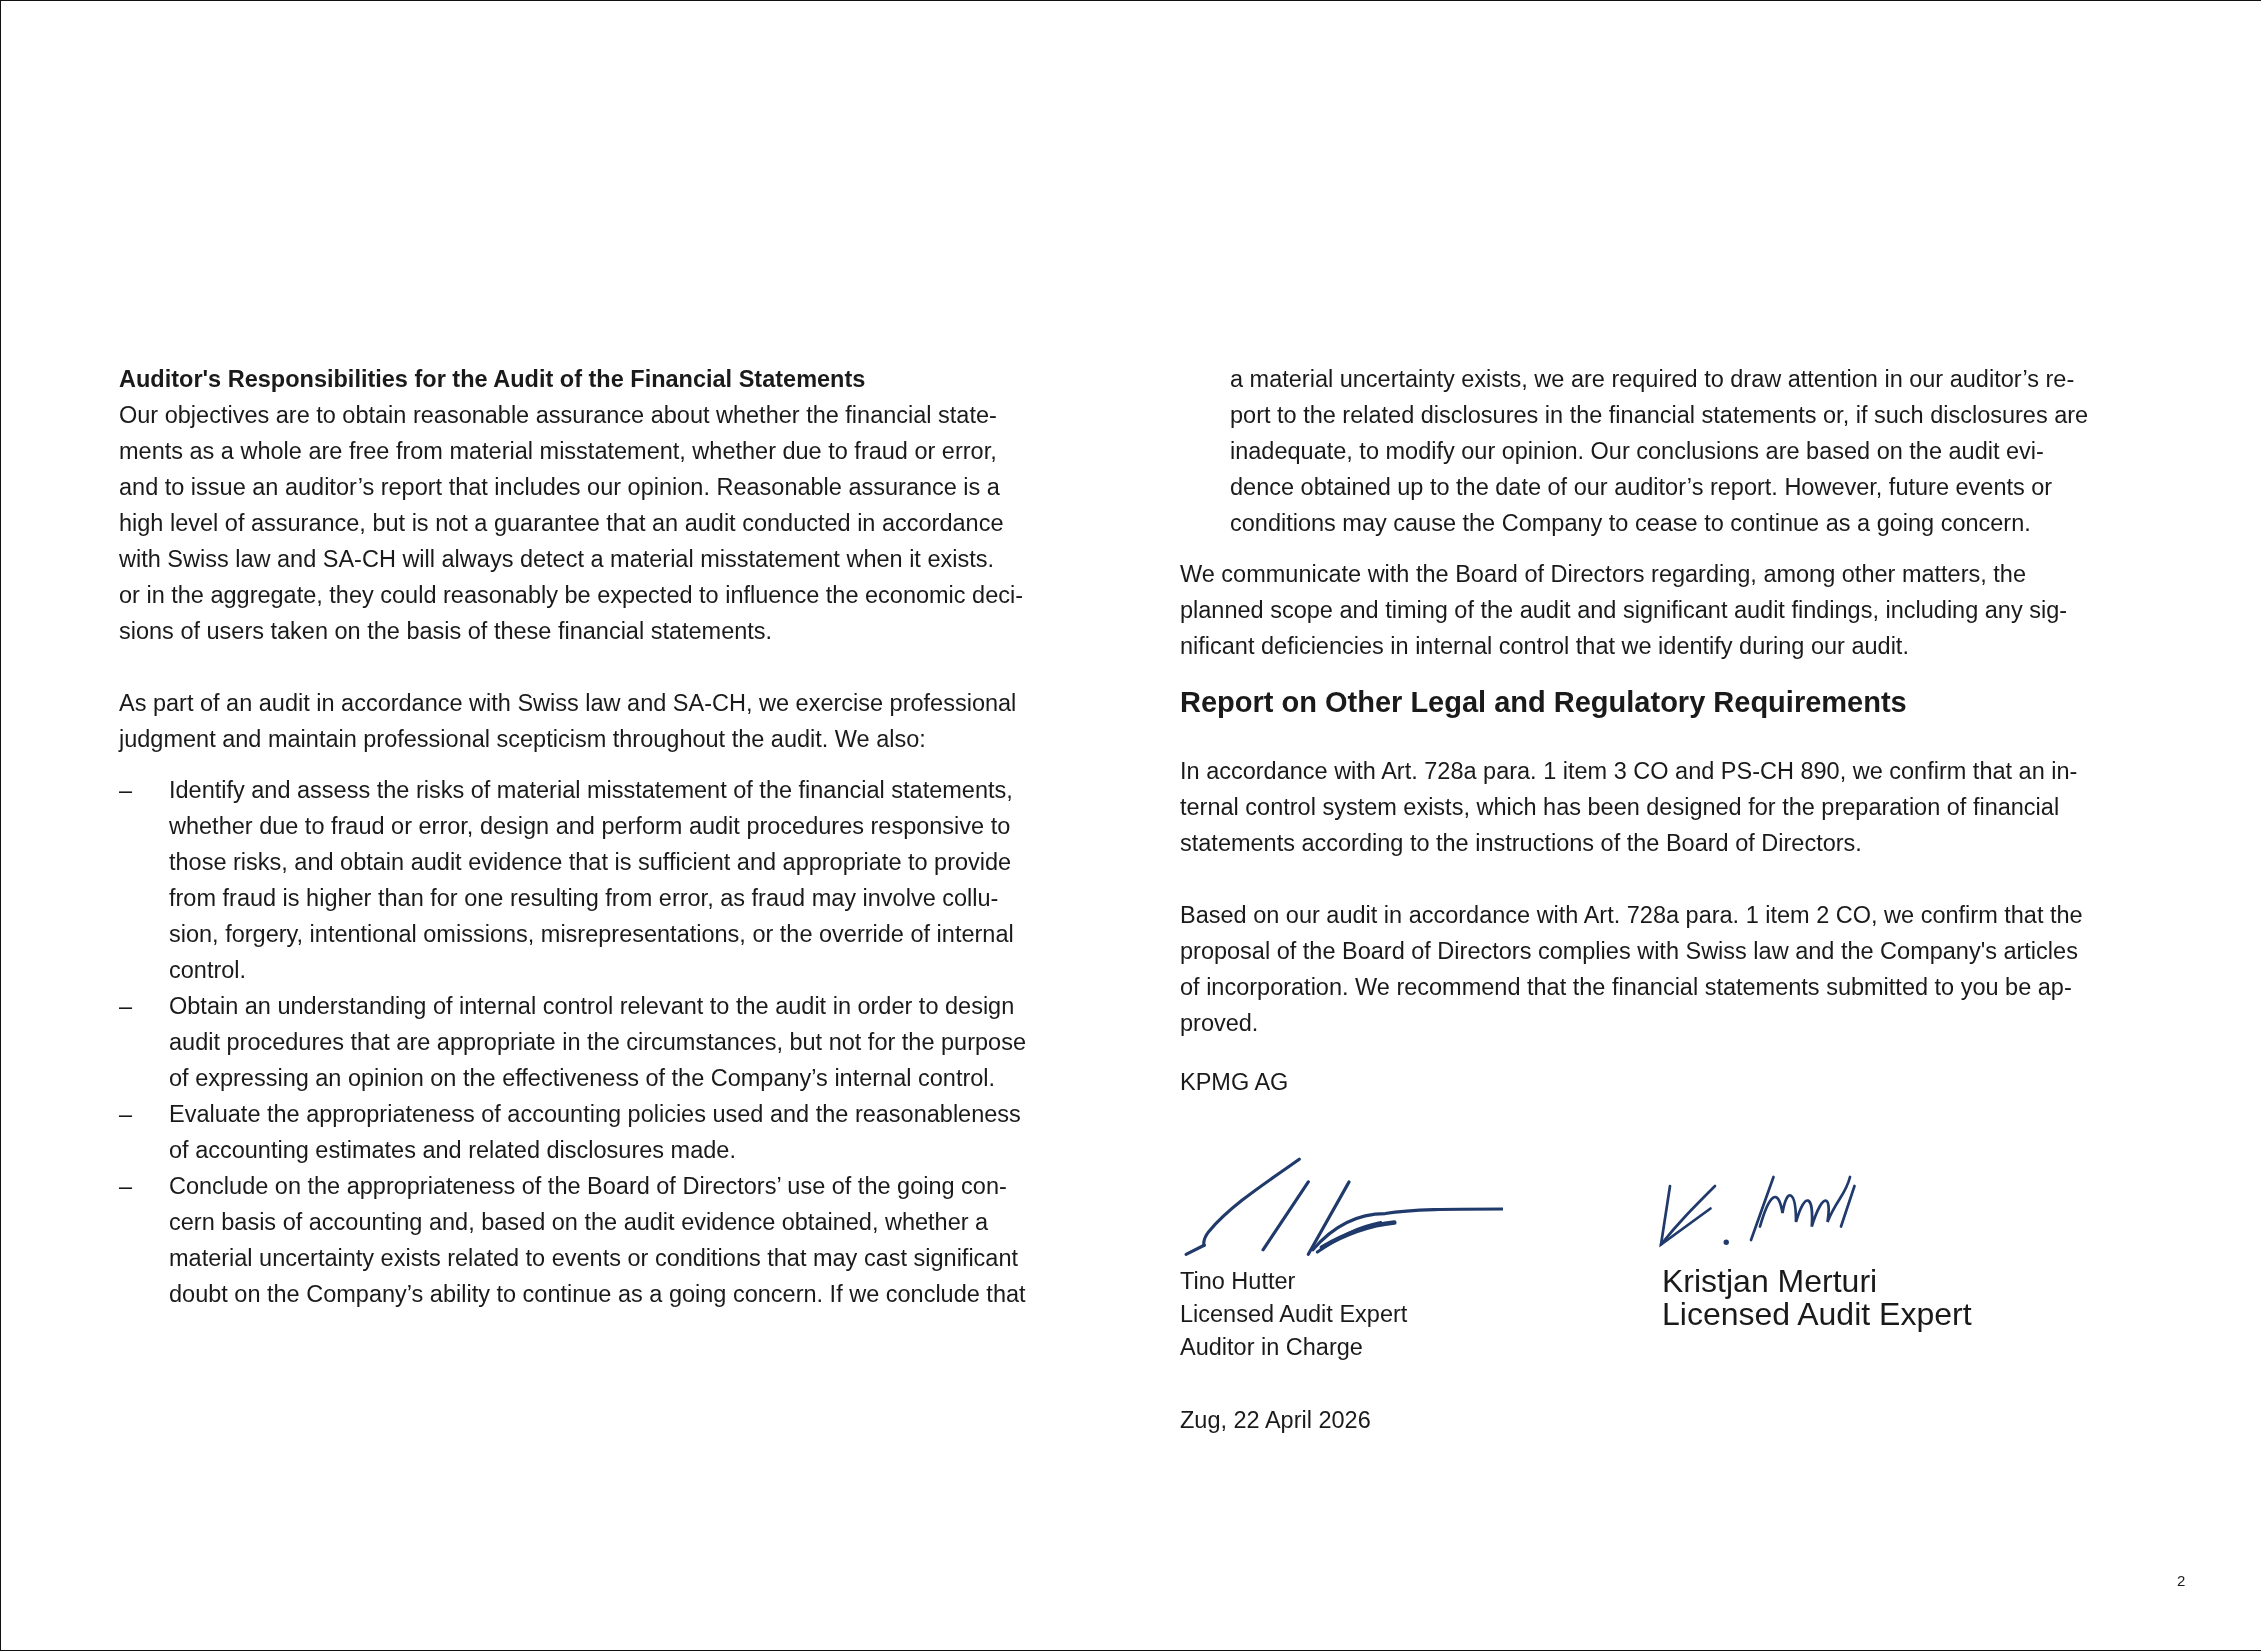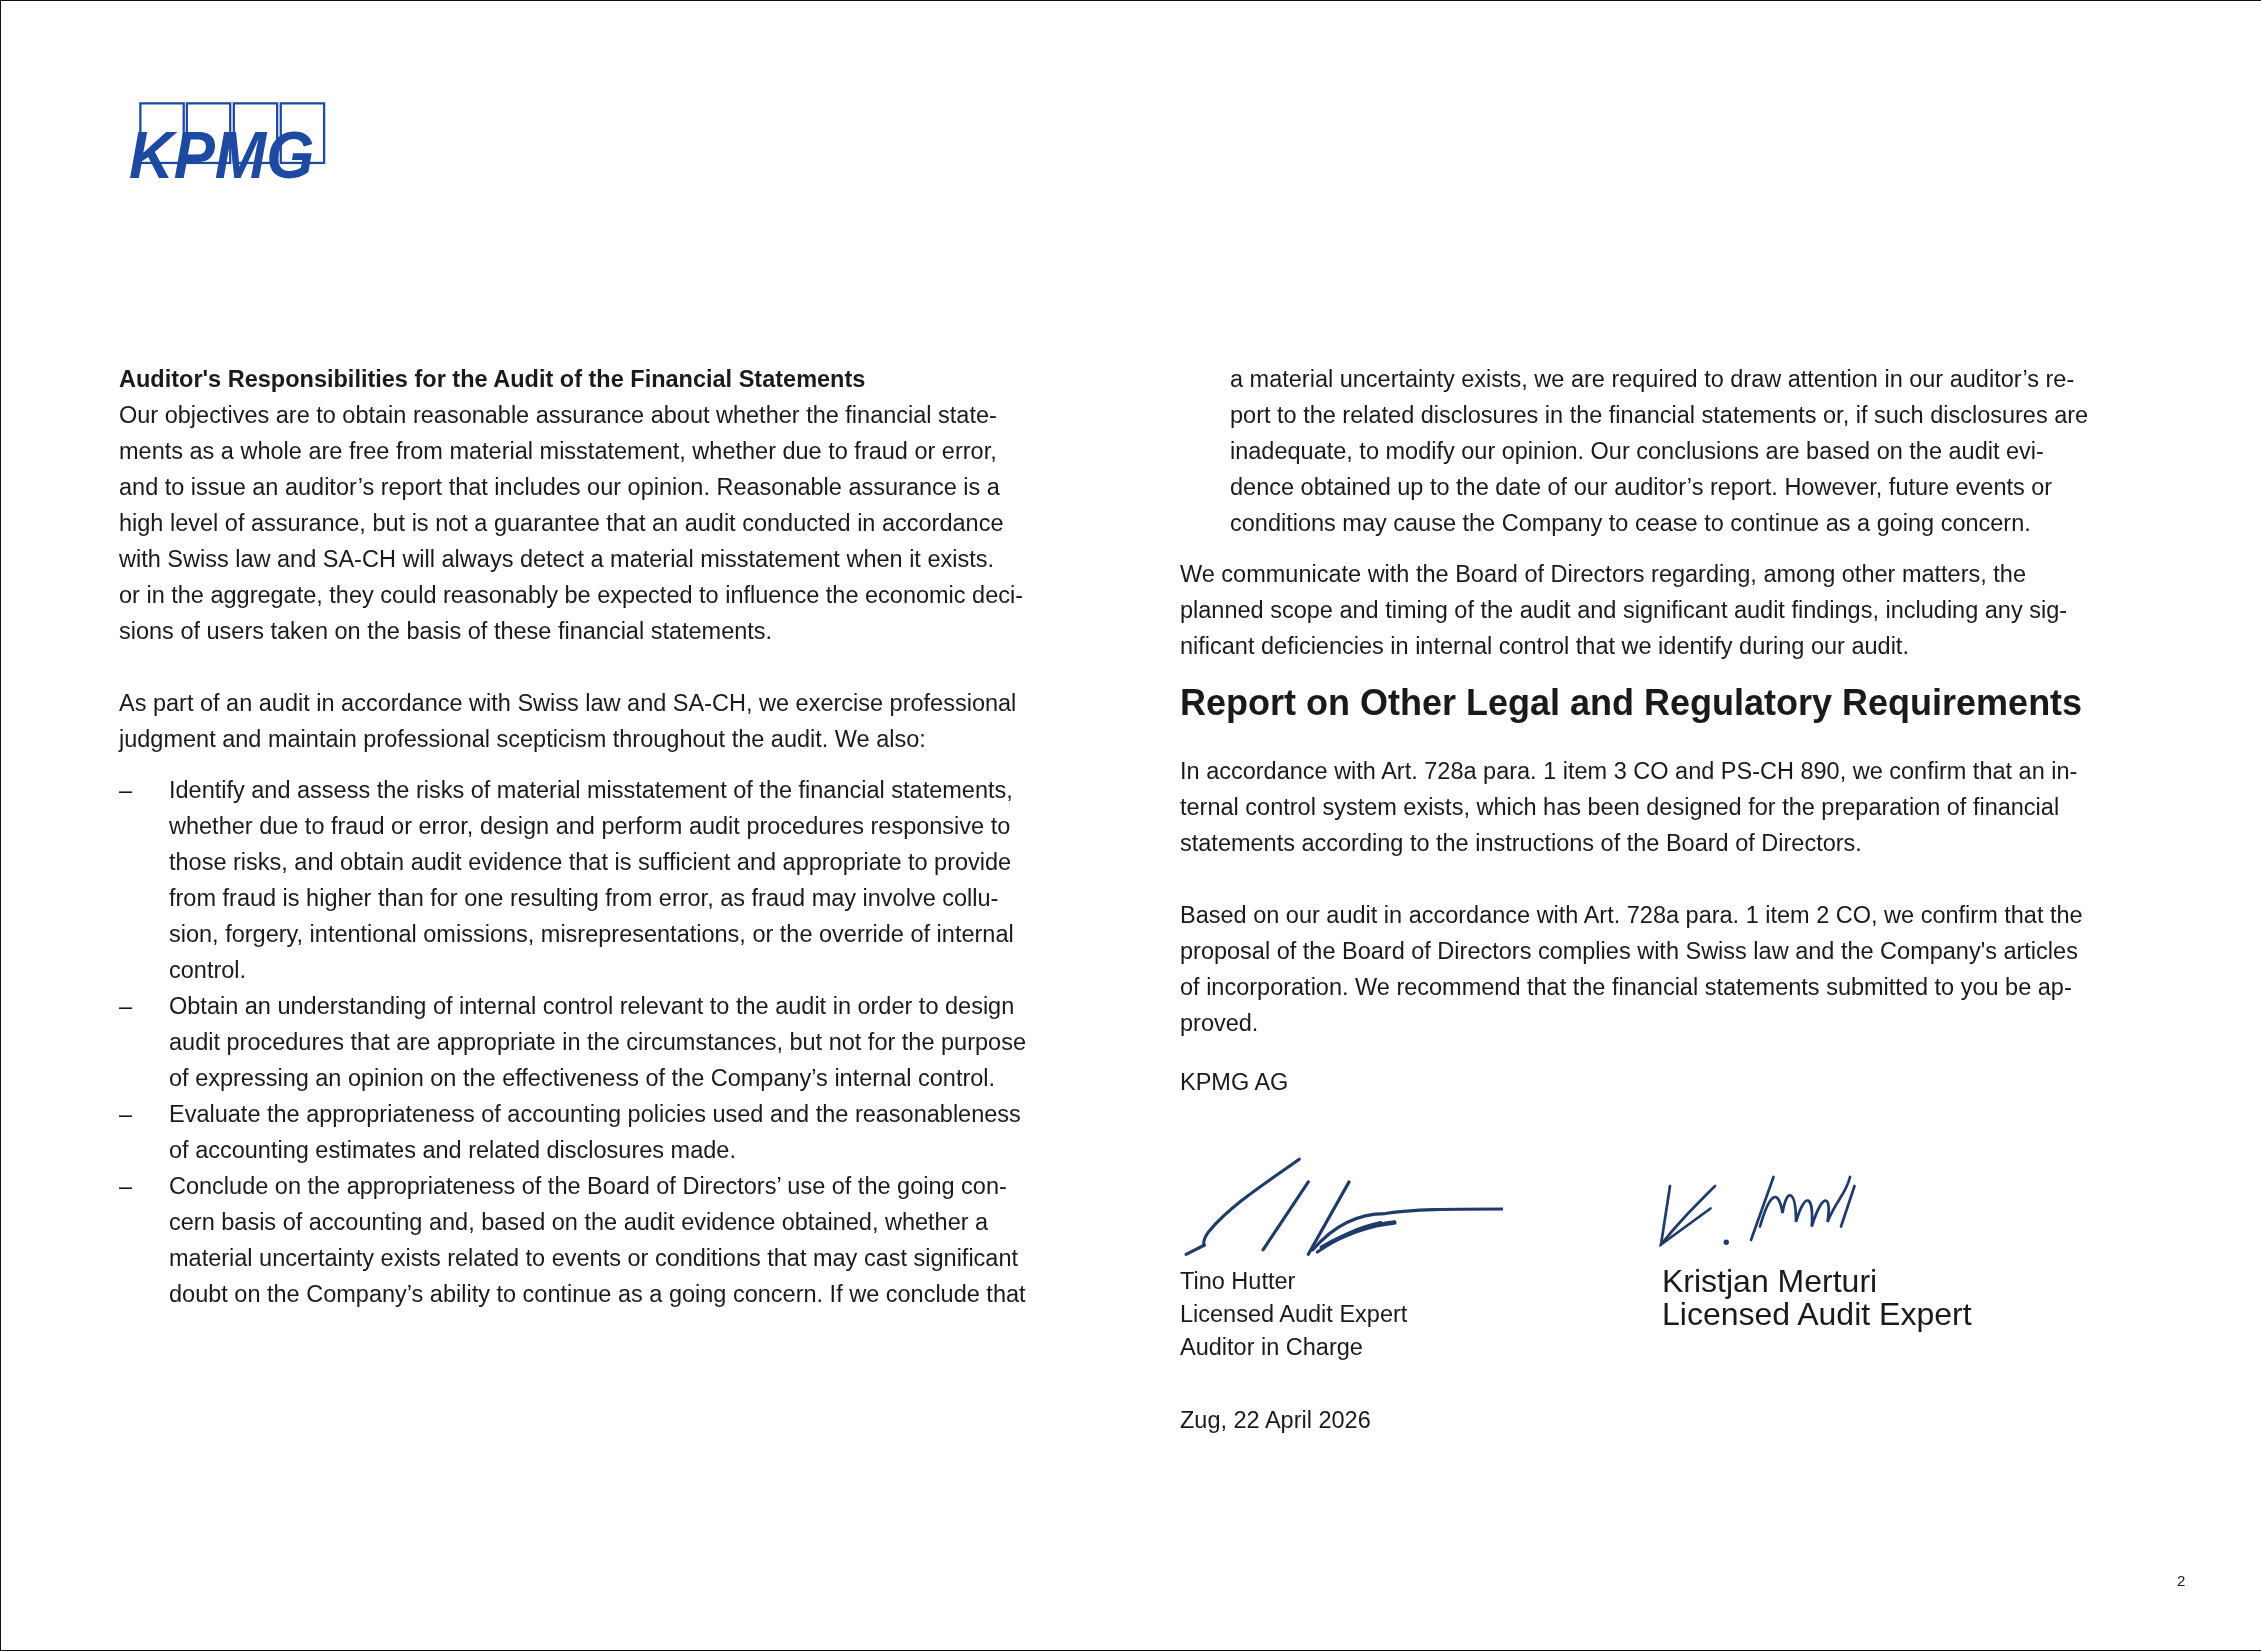--- a/index.html
+++ b/index.html
@@ -16,41 +16,30 @@
   .col { position: absolute; font-size: 23.5px; line-height: 36px; }
   .col-left { left: 118px; top: 360px; width: 972px; }
   .col-right { left: 1179px; top: 360px; width: 972px; }
   .p { margin: 0; white-space: nowrap; }
   .line { display: block; height: 36px; }
   .bold { font-weight: bold; }
   .gap { height: 36px; }
   .bullet { position: relative; padding-left: 50px; }
   .dash { position: absolute; left: 0; top: 0; }
   .indent { padding-left: 50px; }
-  .h2 { font-size: 36px; font-weight: bold; line-height: 41px; margin: 0; }
+  .h2 { font-size: 29px; font-weight: bold; line-height: 41px; margin: 0; }
   .sig-block { position: absolute; }
   .sig { position: absolute; }
   .pagenum { position: absolute; left: 2176px; top: 1571px; font-size: 15px; }
 </style>
 </head>
 <body>
 
 <div class="page">
 
-  <div class="logo">
-    <svg width="199" height="79" viewBox="0 0 440 175">
-      <g fill="none" stroke="#1E49A0" stroke-width="5">
-        <rect x="27" y="3" width="96" height="132"></rect>
-        <rect x="130" y="3" width="96" height="132"></rect>
-        <rect x="234" y="3" width="96" height="132"></rect>
-        <rect x="338" y="3" width="96" height="132"></rect>
-      </g>
-      <text x="2" y="168" fill="#1E49A0" font-family="Liberation Sans, sans-serif" font-weight="bold" font-style="italic" font-size="148" textLength="410" lengthAdjust="spacingAndGlyphs">KPMG</text>
-    </svg>
-  </div>
 
   <div class="col col-left">
     <div class="p bold line">Auditor's Responsibilities for the Audit of the Financial Statements</div>
     <div>
       <span class="line">Our objectives are to obtain reasonable assurance about whether the financial state-</span>
       <span class="line">ments as a whole are free from material misstatement, whether due to fraud or error,</span>
       <span class="line">and to issue an auditor’s report that includes our opinion. Reasonable assurance is a</span>
       <span class="line">high level of assurance, but is not a guarantee that an audit conducted in accordance</span>
       <span class="line">with Swiss law and SA-CH will always detect a material misstatement when it exists.</span>
       <span class="line">or in the aggregate, they could reasonably be expected to influence the economic deci-</span>

